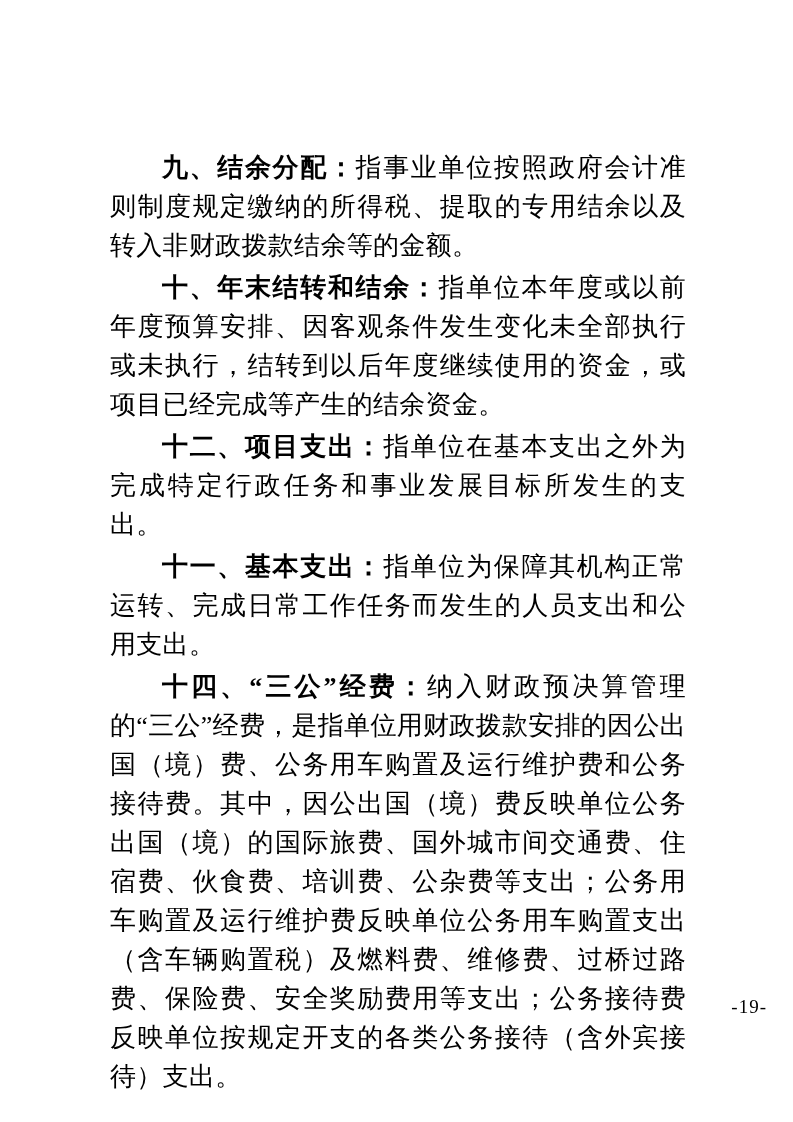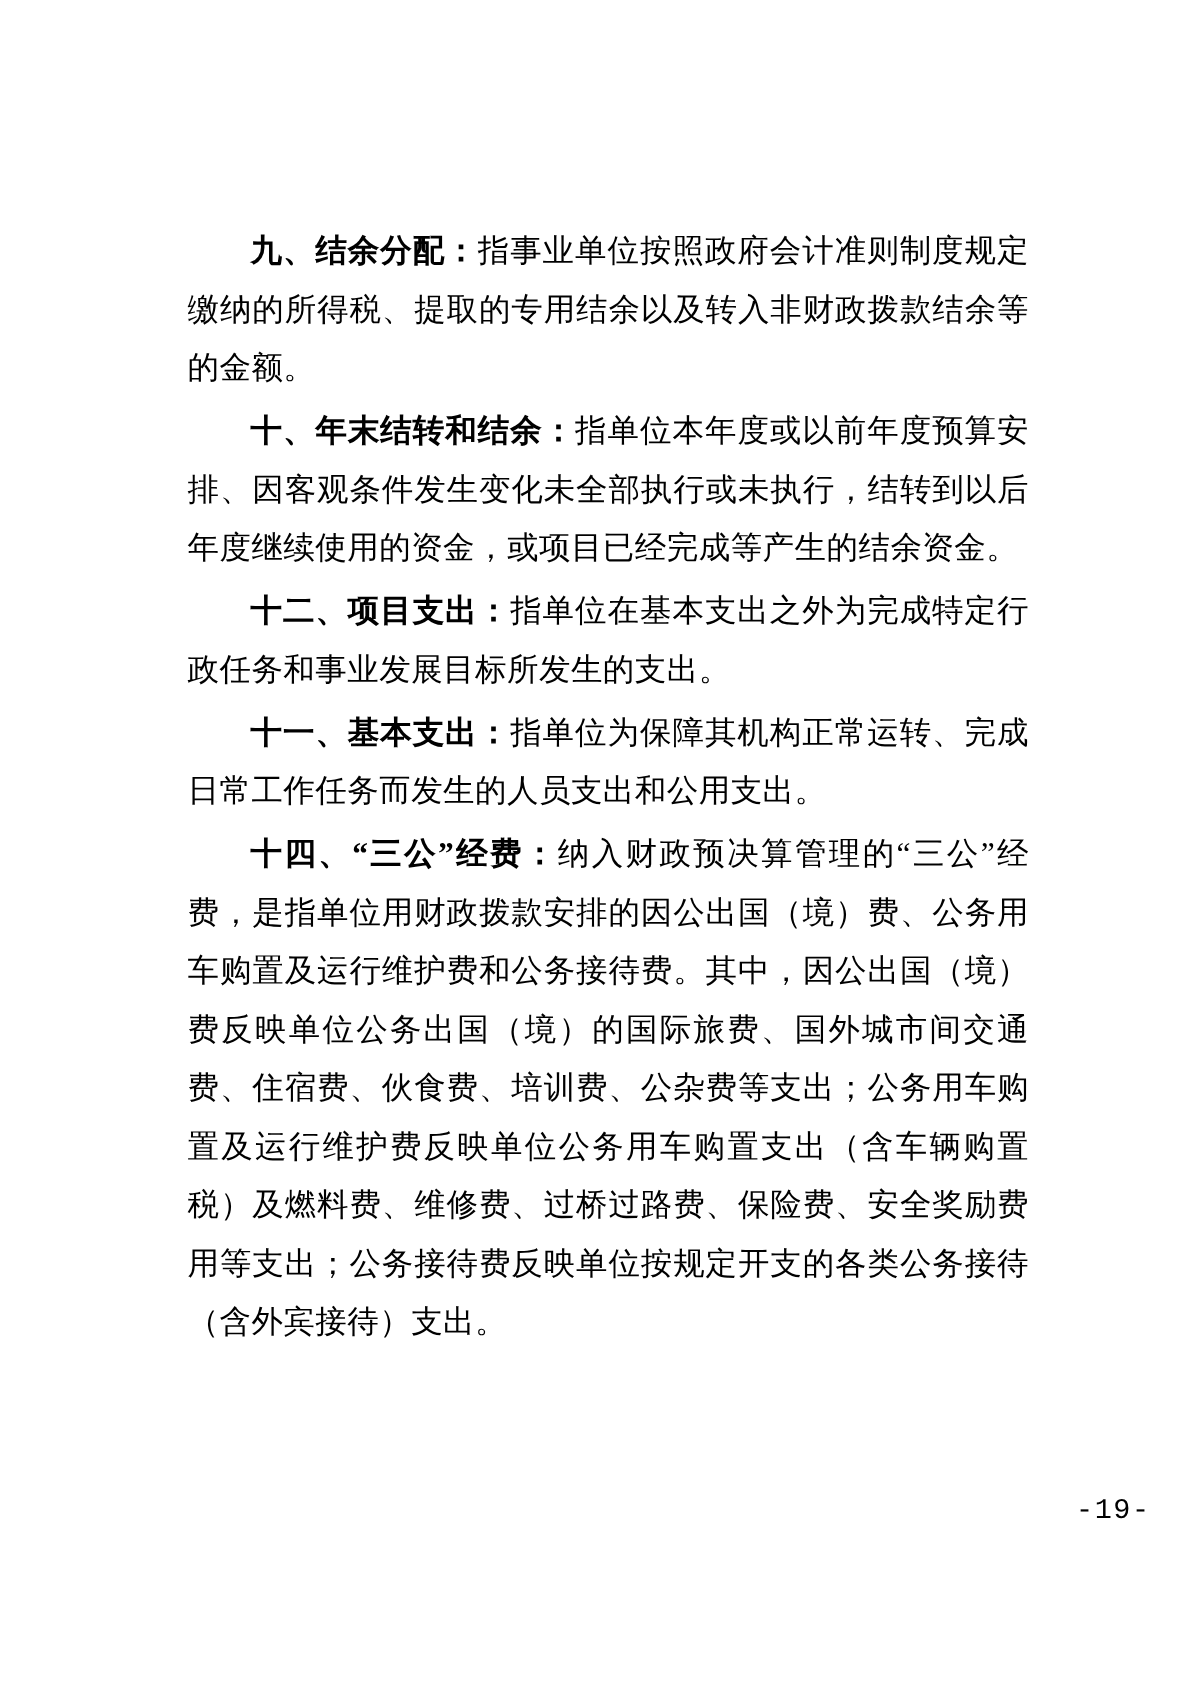--- a/index.html
+++ b/index.html
@@ -17,40 +17,40 @@
     font-family: "Liberation Serif", "DejaVu Serif", serif;
     color: #000000;
   }
   .content {
     position: absolute;
     left: 110px;
     top: 148px;
     width: 576px;
   }
   .para {
-    margin: 0 0 3px 15px;
+    margin: 0 0 3px 0;
     padding: 0;
-    font-size: 21px;
+    font-size: 26px;
     line-height: 39px;
     text-align: justify;
     text-justify: inter-ideograph;
     text-indent: 2em;
     letter-spacing: 0.3px;
     word-break: break-all;
   }
   .term {
     font-weight: bold;
   }
   .page-number {
     position: absolute;
     right: 26px;
     top: 996px;
     font-size: 19px;
     letter-spacing: 1px;
-    font-family: Liberation Mono, monospace;
+    font-family: Liberation Serif, serif;
   }
 </style>
 </head>
 <body>
 
 <div class="page">
   <div class="content">
 
     <p class="para"><span class="term">九、结余分配：</span><span>指事业单位按照政府会计准则制度规定缴纳的所得税、提取的专用结余以及转入非财政拨款结余等的金额。</span></p>
 

